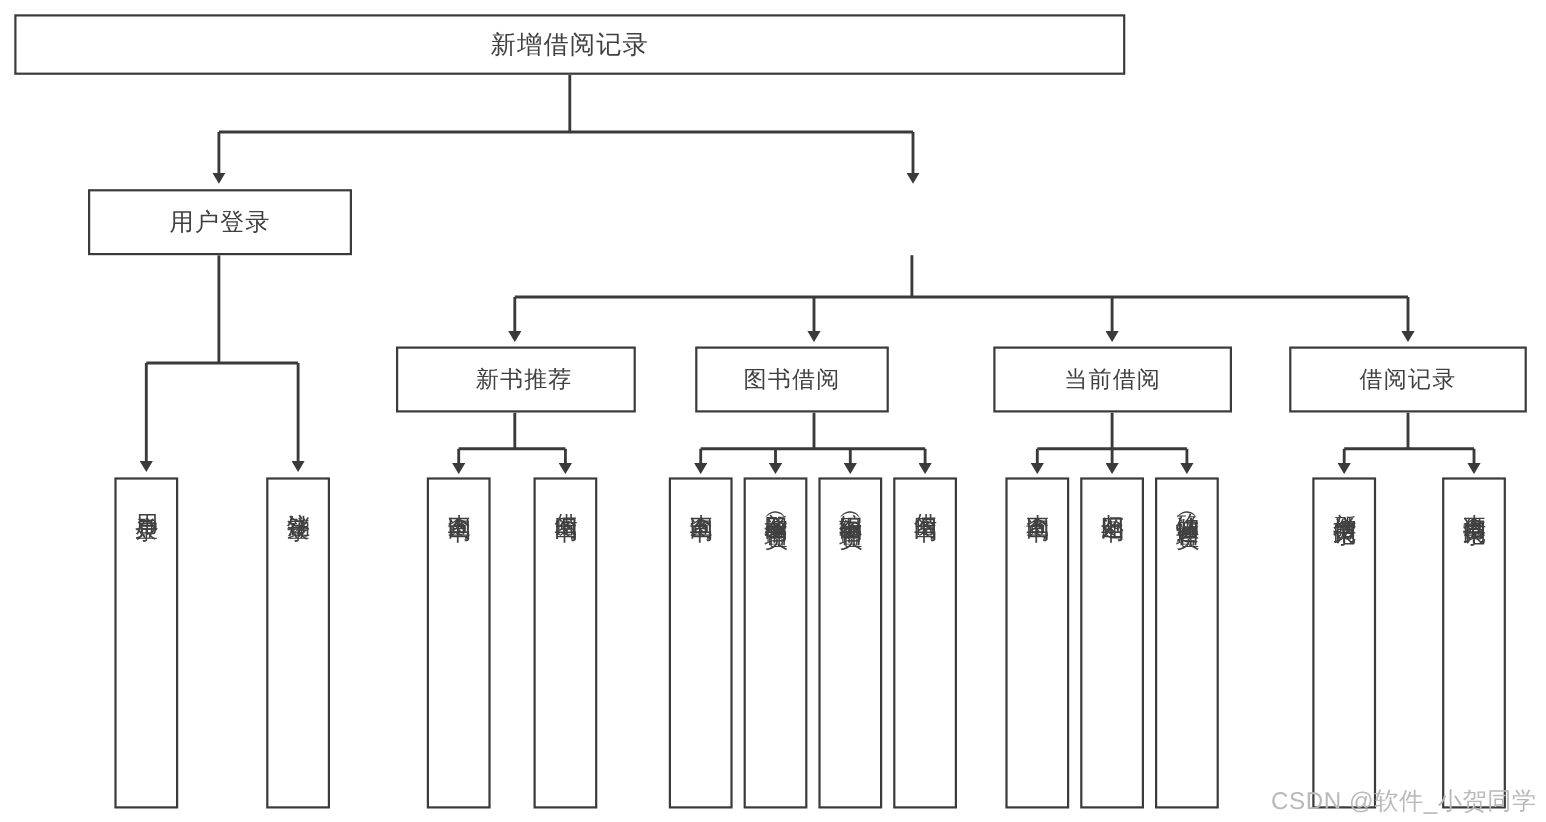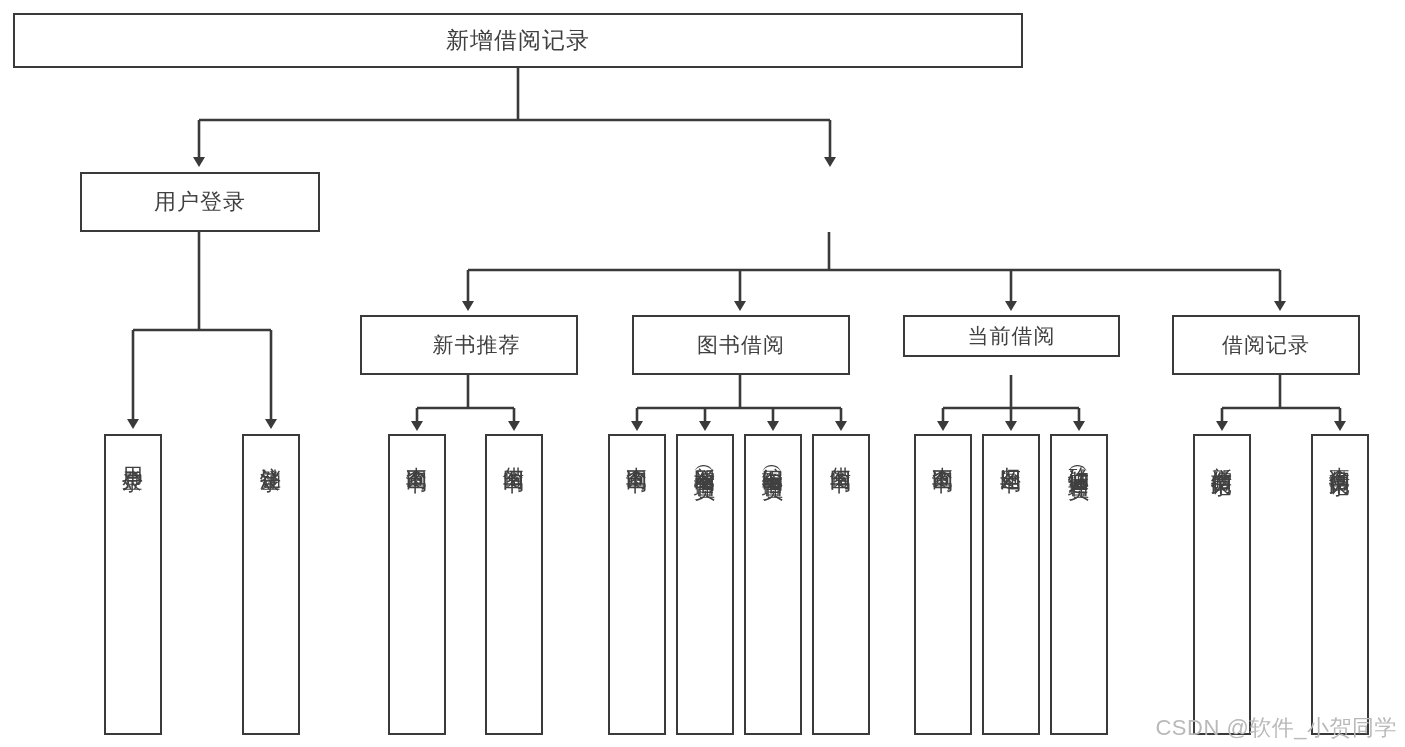--- a/index.html
+++ b/index.html
@@ -130,27 +130,27 @@
     <span class="htext">新增借阅记录</span>
   </div>
 
   <div class="node level2" style="left:80px; top:172px; width:240px; height:60px;">
     <span class="htext">用户登录</span>
   </div>
 
   <div class="node level3" style="left:360px; top:315px; width:218px; height:60px;padding-left:15px;">
     <span class="htext">新书推荐</span>
   </div>
-  <div class="node level3" style="left:632px; top:315px; width:218px; height:60px;">
+  <div class="node level3" style="left:632px; top:315px; width:176px; height:60px;">
     <span class="htext">图书借阅</span>
   </div>
-  <div class="node level3" style="left:903px; top:315px; width:217px; height:42px;">
+  <div class="node level3" style="left:903px; top:315px; width:217px; height:60px;">
     <span class="htext">当前借阅</span>
   </div>
-  <div class="node level3" style="left:1172px; top:315px; width:188px; height:60px;">
+  <div class="node level3" style="left:1172px; top:315px; width:216px; height:60px;">
     <span class="htext">借阅记录</span>
   </div>
 
   <div class="node leaf" style="left:104px; top:434px; width:58px; height:301px;">
     <span class="vtext">用户登录</span>
   </div>
   <div class="node leaf" style="left:242px; top:434px; width:58px; height:301px;">
     <span class="vtext">注销登录</span>
   </div>
 

